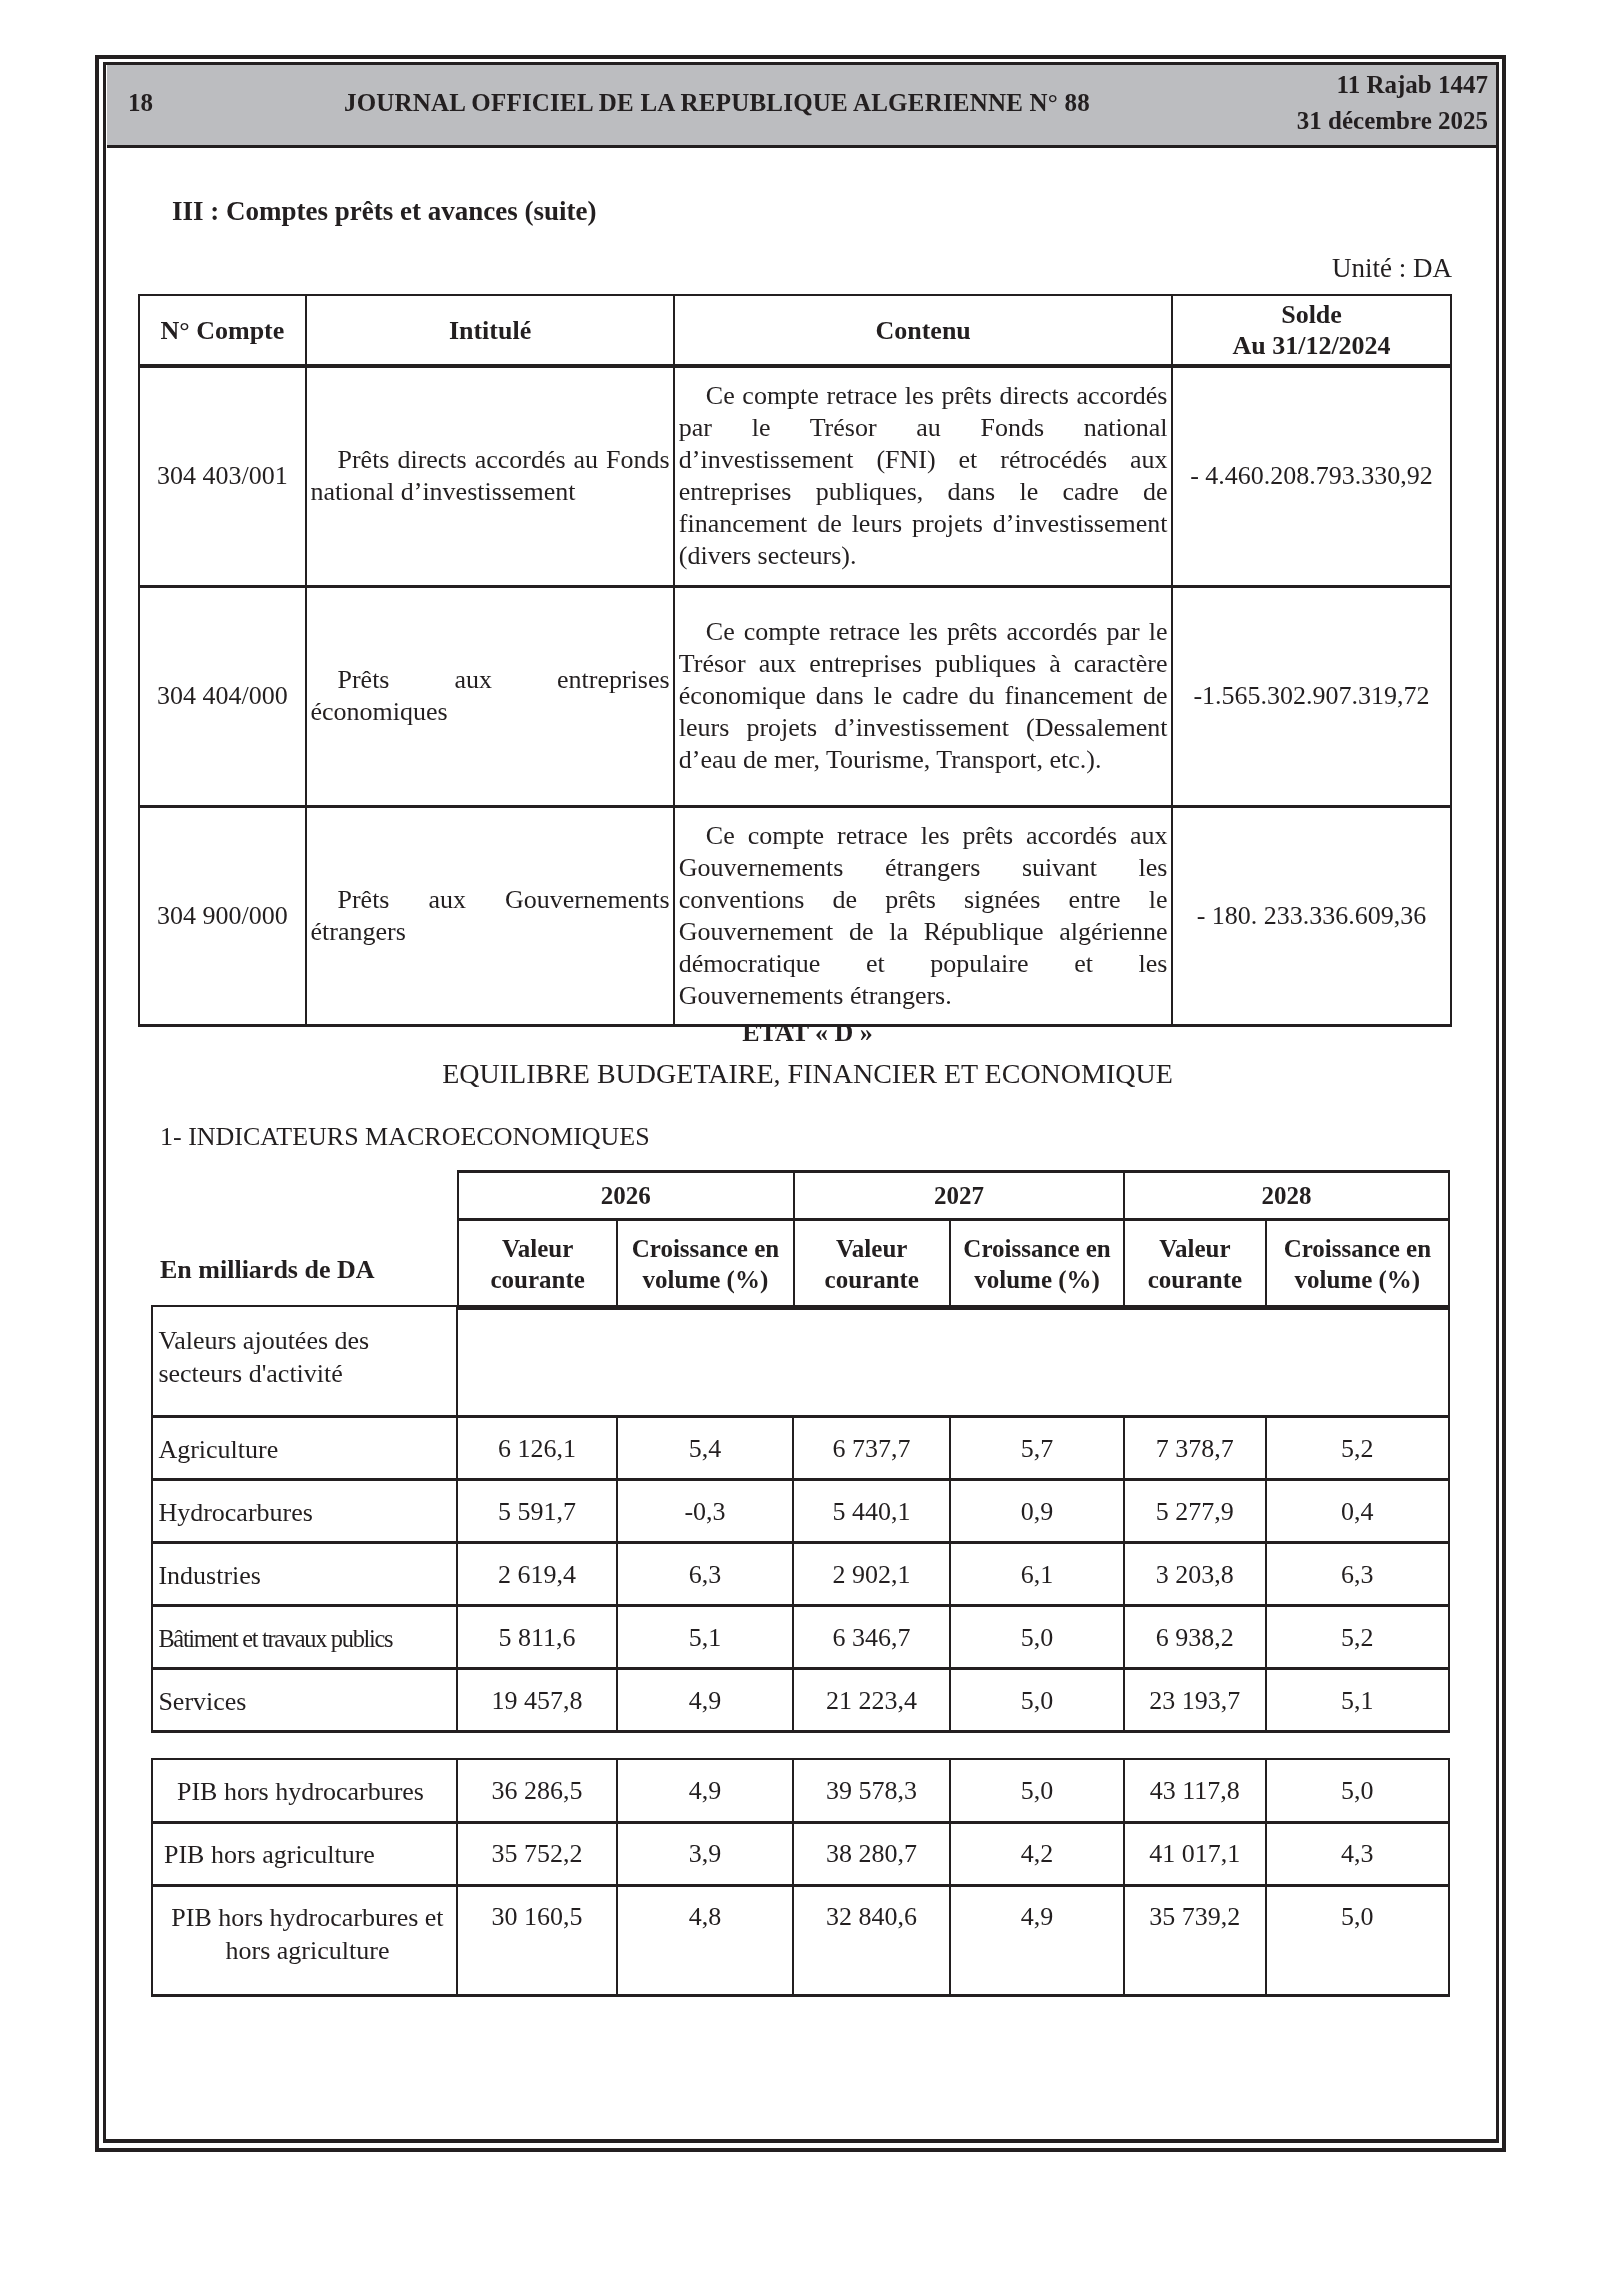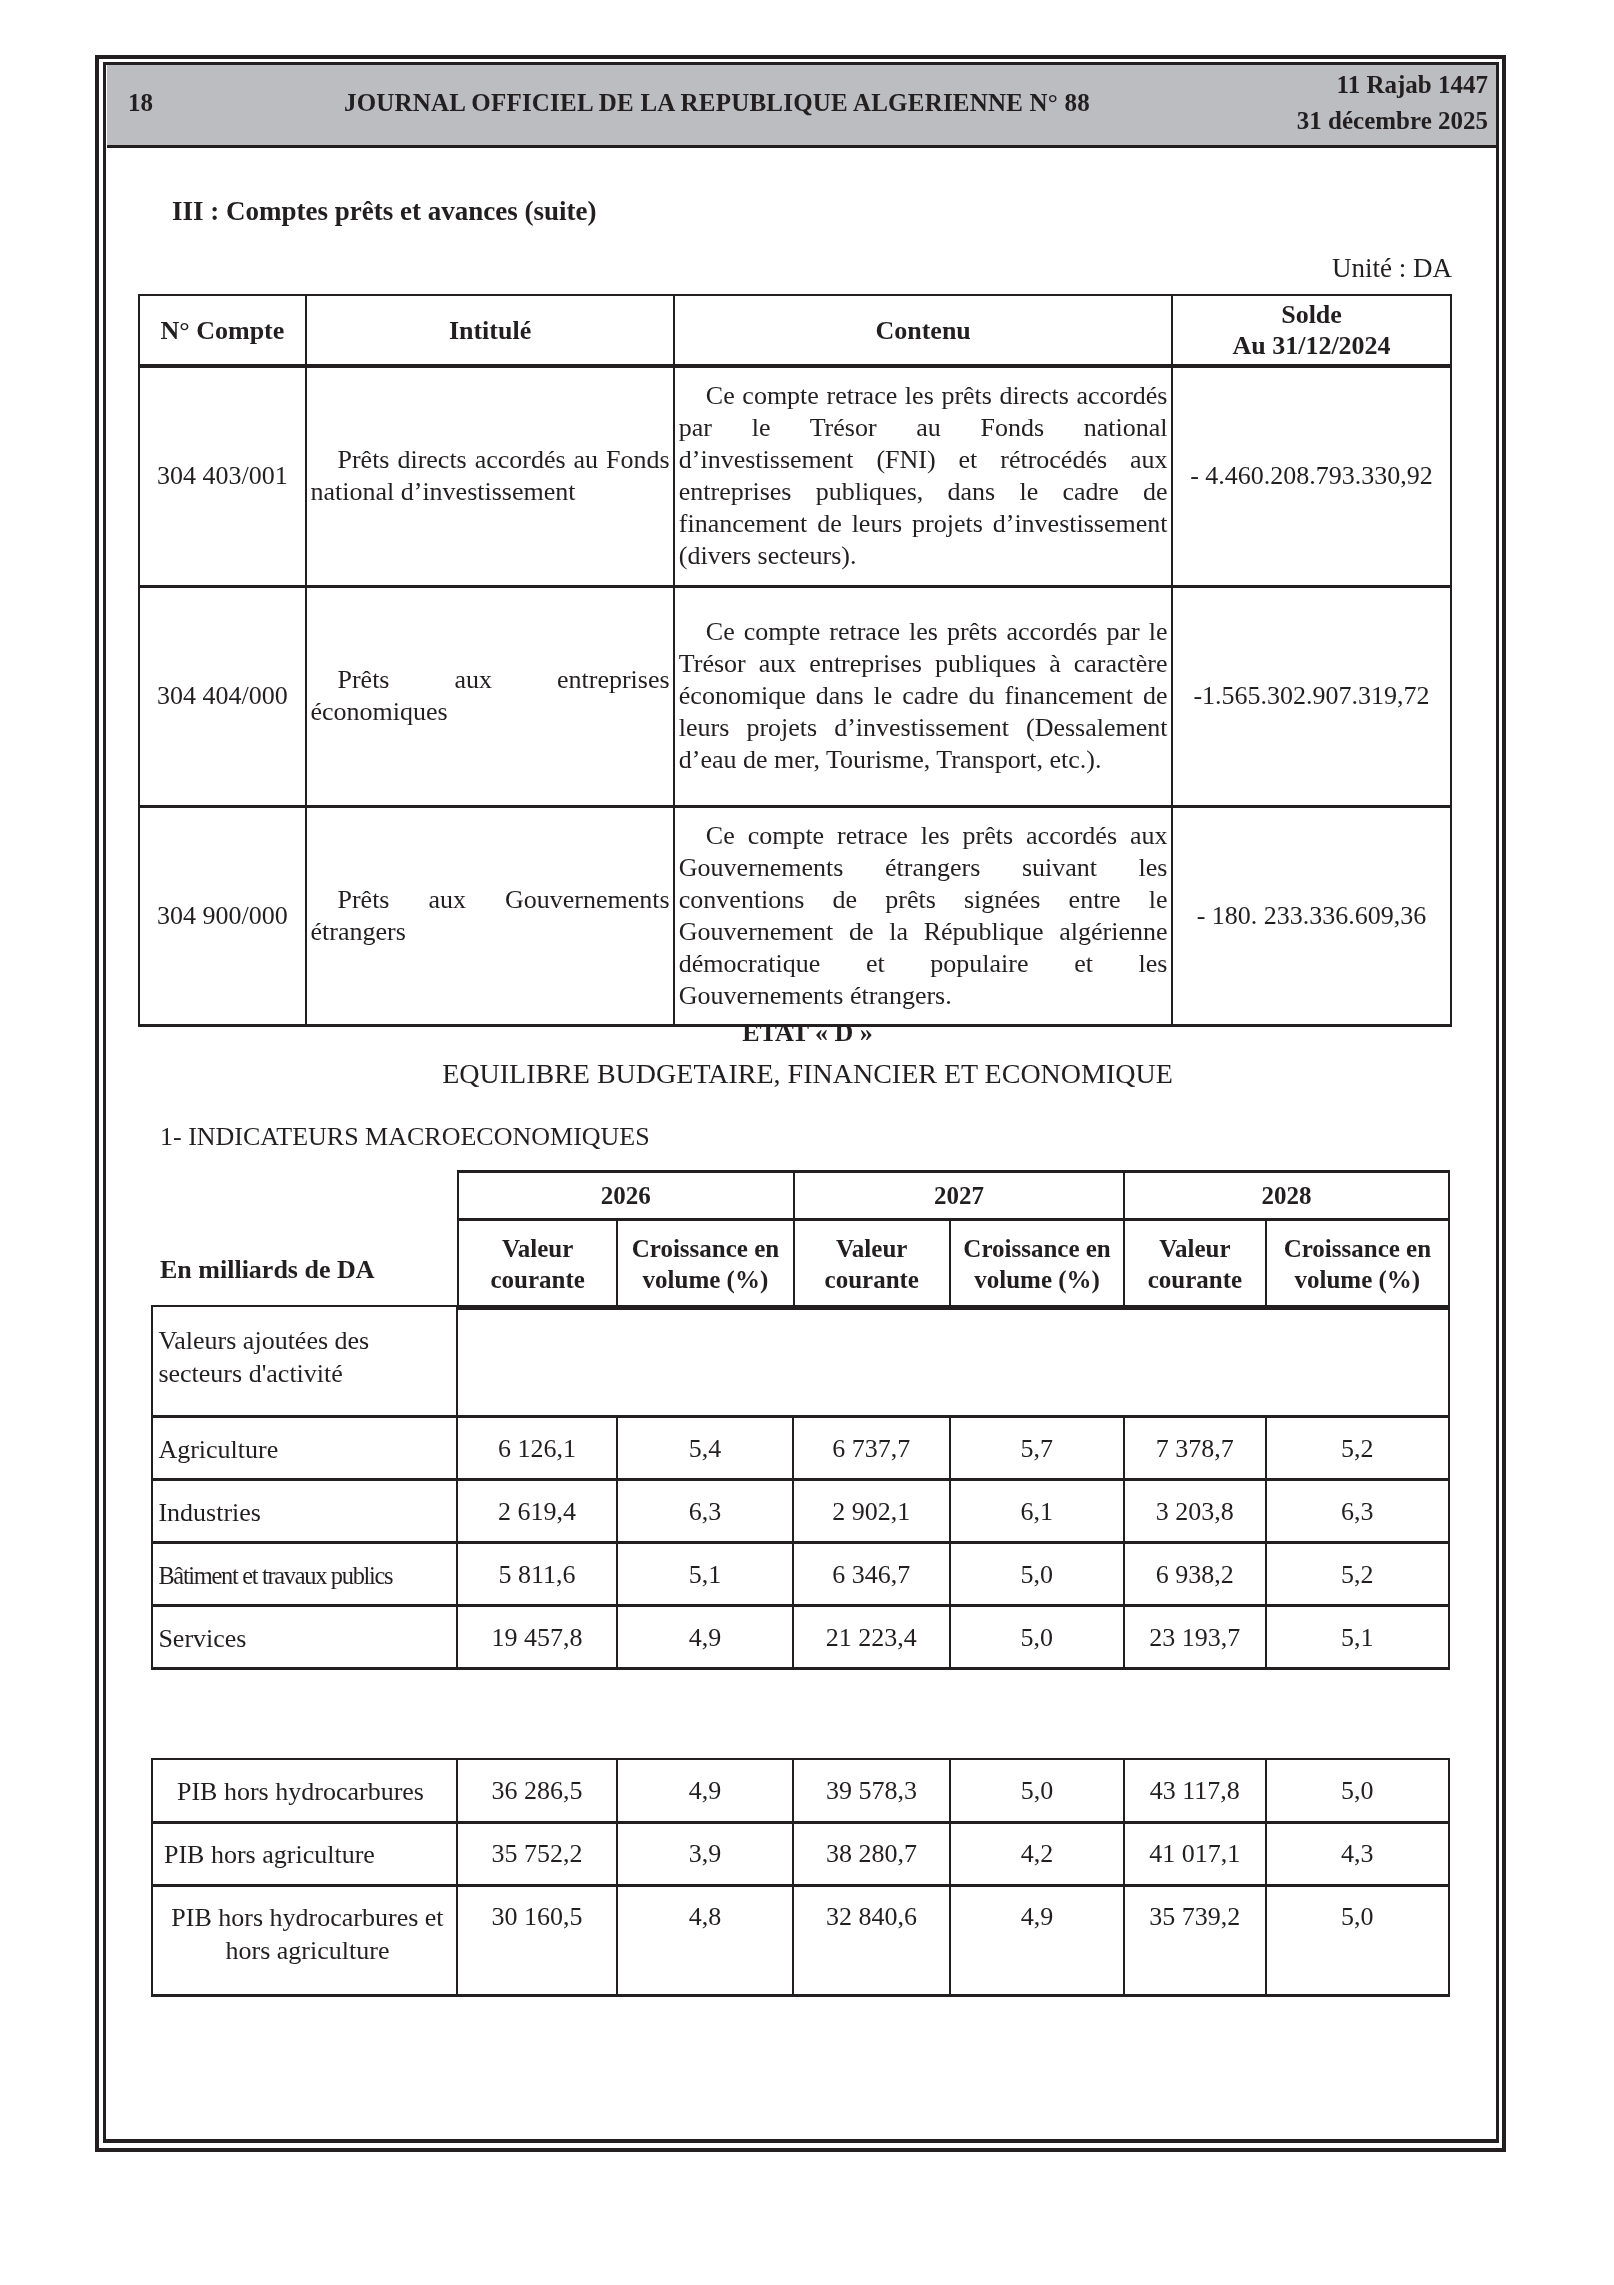--- a/index.html
+++ b/index.html
@@ -161,20 +161,29 @@
       <tr class="s">
         <td class="lbl-s">Agriculture</td>
         <td class="vc">6 126,1</td>
         <td class="gr">5,4</td>
         <td class="vc">6 737,7</td>
         <td class="gr">5,7</td>
         <td class="vc">7 378,7</td>
         <td class="gr">5,2</td>
       </tr>
       <tr class="s">
+        <td class="lbl-s">Hydrocarbures</td>
+        <td class="vc">5 591,7</td>
+        <td class="gr">-0,3</td>
+        <td class="vc">5 440,1</td>
+        <td class="gr">0,9</td>
+        <td class="vc">5 277,9</td>
+        <td class="gr">0,4</td>
+      </tr>
+      <tr class="s">
         <td class="lbl-s">Industries</td>
         <td class="vc">2 619,4</td>
         <td class="gr">6,3</td>
         <td class="vc">2 902,1</td>
         <td class="gr">6,1</td>
         <td class="vc">3 203,8</td>
         <td class="gr">6,3</td>
       </tr>
       <tr class="s">
         <td class="lbl-s" style="letter-spacing: -1.3px; font-size: 24.4px;">Bâtiment et travaux publics</td>

